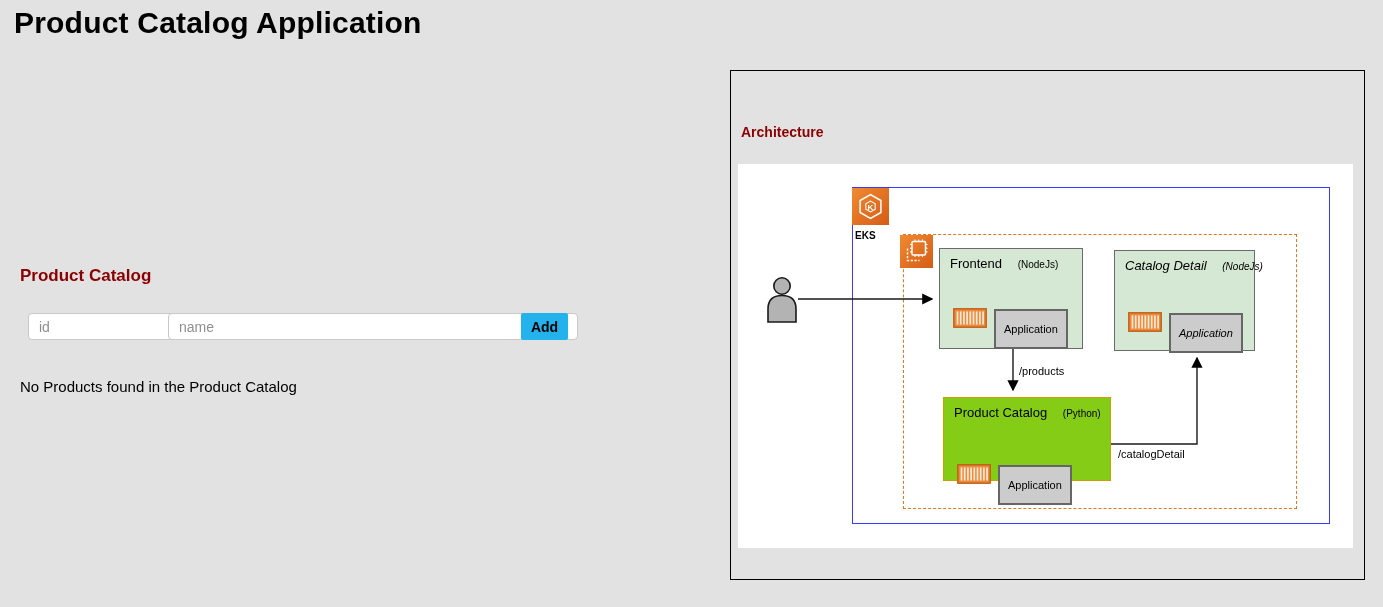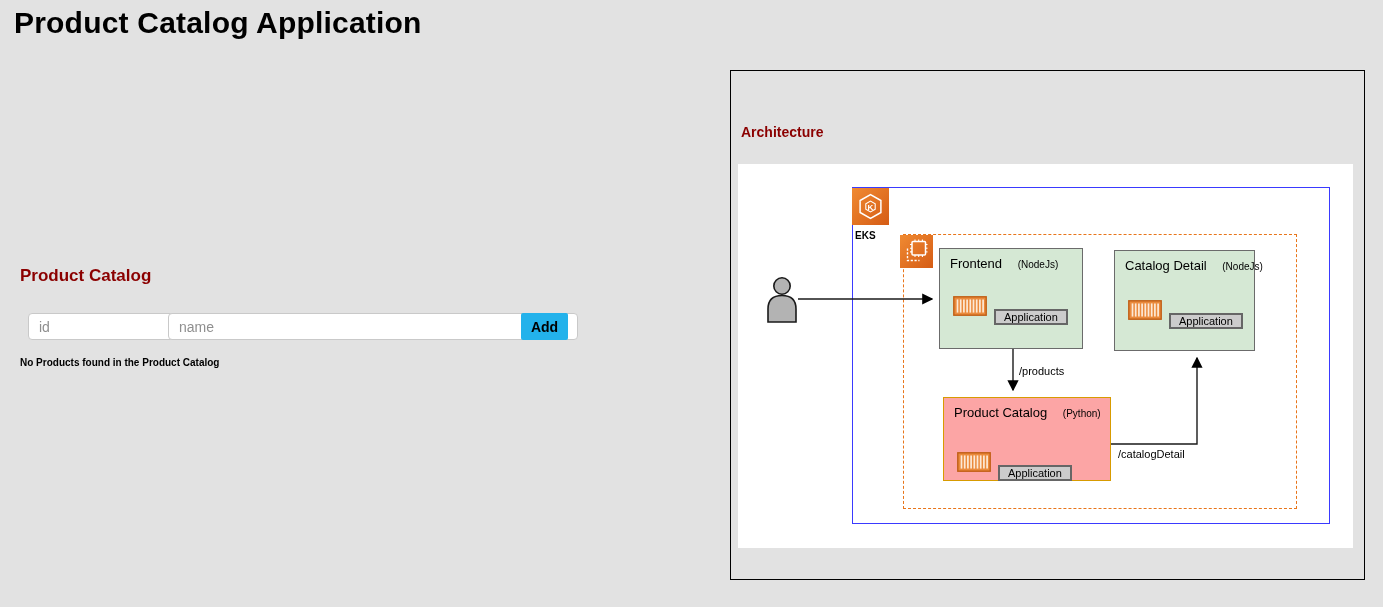--- a/index.html
+++ b/index.html
@@ -31,22 +31,22 @@
   .txt-input::placeholder { color: #8f8f8f; }
   #input-id   { left: 28px;  width: 166px; }
   #input-name { left: 168px; width: 410px; }
   .add-btn {
     position: absolute; left: 521px; top: 0; width: 47px; height: 27px;
     background: #23b2eb; color: #000000; border: none; border-radius: 2px;
     font-size: 14px; font-weight: bold; font-family: "Liberation Sans", sans-serif;
     cursor: pointer;
   }
   .empty-msg {
-    position: absolute; left: 20px; top: 357px;
-    font-size: 10px; font-weight: bold;
+    position: absolute; left: 20px; top: 378px;
+    font-size: 15px; font-weight: normal;
   }
   
   .arch-panel {
     position: absolute; left: 730px; top: 70px; width: 635px; height: 510px;
     border: 1.5px solid #000; background: #e2e2e2;
   }
   .arch-heading {
     position: absolute; left: 10px; top: 53px;
     font-size: 14px; font-weight: bold; color: #8b0000;
   }
@@ -66,29 +66,29 @@
   .eks-label {
     position: absolute; left: 117px; top: 66px;
     font-size: 10px; font-weight: bold;
   }
   .compute-icon { position: absolute; left: 162px; top: 71px; width: 33px; height: 33px; }
   .user-icon { position: absolute; left: 27px; top: 112px; width: 34px; height: 47px; }
   .node {
     position: absolute; border: 1px solid #6b6b6b;
   }
   .node-frontend      { left: 201px; top: 84px;  width: 144px; height: 101px; background: #d5e8d4; }
-  .node-catalogdetail { left: 376px; top: 86px;  width: 141px; height: 101px; background: #d5e8d4; }
-  .node-productcatalog{ left: 205px; top: 233px; width: 168px; height: 84px;  background: #fca5a5; border-color: #d79b00; }
+  .node-catalogdetail { left: 376px; top: 86px;  width: 141px; height: 101px; background: #d5e8d4; font-style: italic; }
+  .node-productcatalog{ left: 205px; top: 233px; width: 168px; height: 84px;  background: #84cc16; border-color: #d79b00; }
   .node-title { position: absolute; top: 7px; left: 10px; font-size: 13px; white-space: nowrap; }
   .node-title .runtime { font-size: 10px; padding-left: 12px; }
   .node-row { position: absolute; left: 13px; display: flex; align-items: center; gap: 7px; }
   .container-icon { width: 34px; height: 20px; display: block; }
   .app-chip {
     background: #cccccc; border: 2px solid #666;
-    font-size: 11px; padding: 0 8px; white-space: nowrap; margin-top: 23px;
+    font-size: 11px; padding: 12px 8px; white-space: nowrap; margin-top: 23px;
   }
   .edges-svg { position: absolute; left: 0; top: 0; width: 615px; height: 384px; pointer-events: none; }
   .edge-label { position: absolute; font-size: 11px; white-space: nowrap; }
   .lbl-products      { left: 281px; top: 201px; }
   .lbl-catalogdetail { left: 380px; top: 284px; }
 </style>
 </head>
 <body>
 
 <h1 class="page-title">Product Catalog Application</h1>

